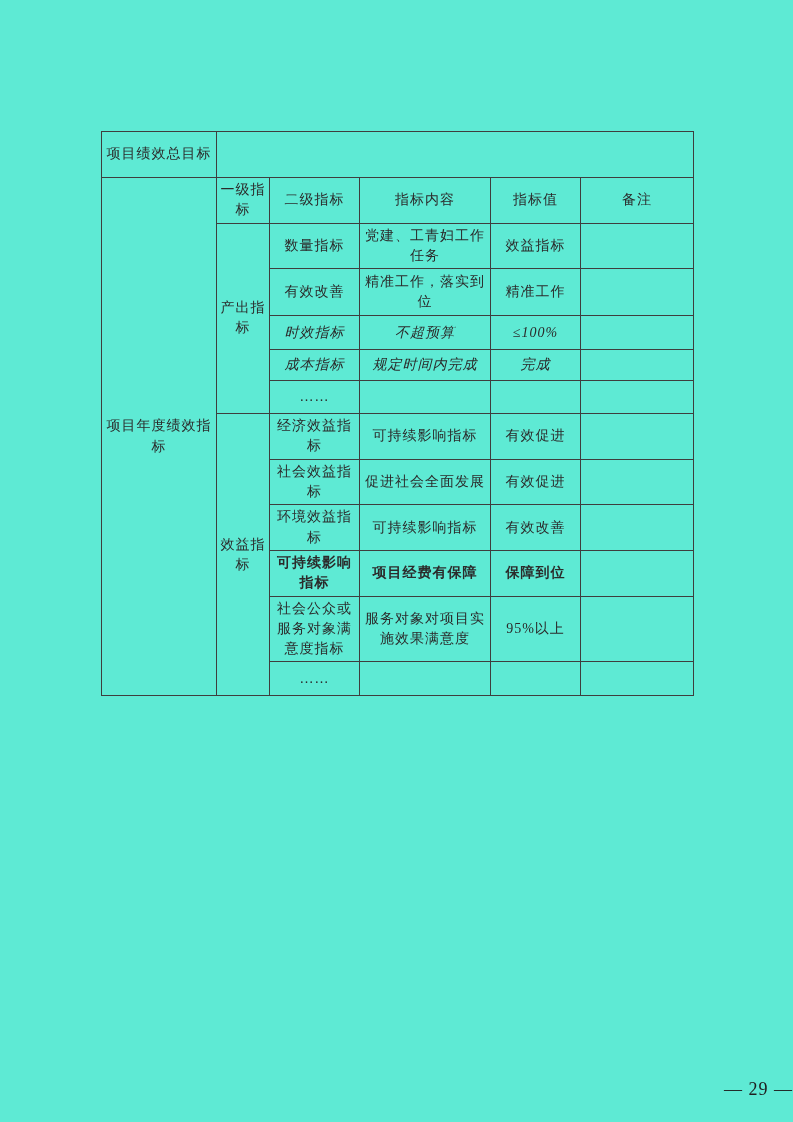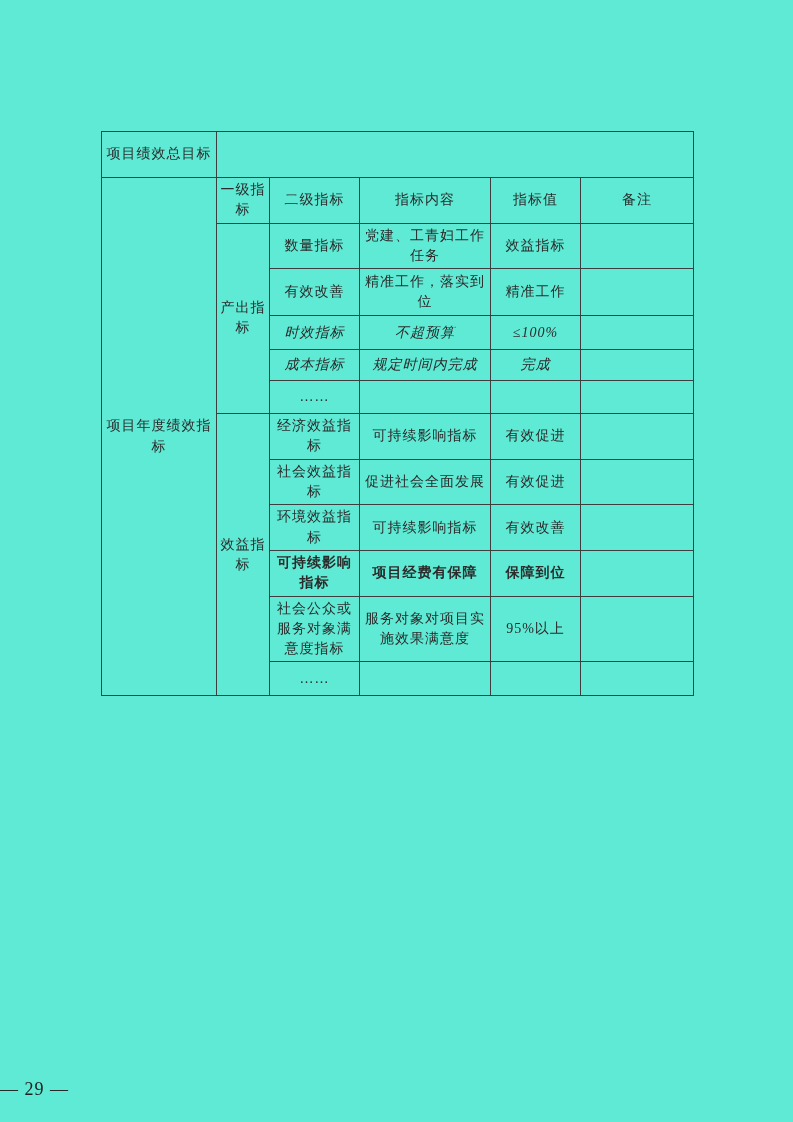--- a/index.html
+++ b/index.html
@@ -50,21 +50,21 @@
   tr.r9  { height: 43px; }
   tr.r10 { height: 44px; }
   tr.r11 { height: 45px; font-weight: bold; }
   tr.r12 { height: 64px; }
   tr.r13 { height: 34px; }
   .pageno {
     position: absolute;
     left: 0;
     top: 1079px;
     width: 100%;
-    text-align: left;
+    text-align: right;
     font-size: 18px;
     letter-spacing: 1px;
     color: #1f1f1f;
   }
 </style>
 </head>
 <body>
 
 <div class="page">
 

